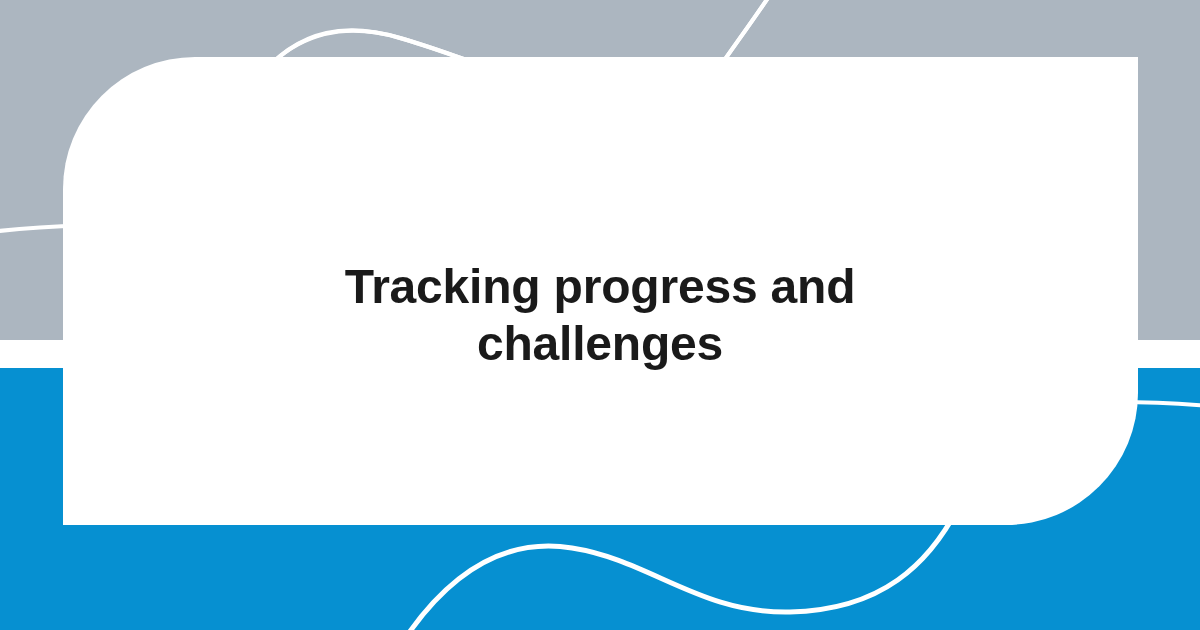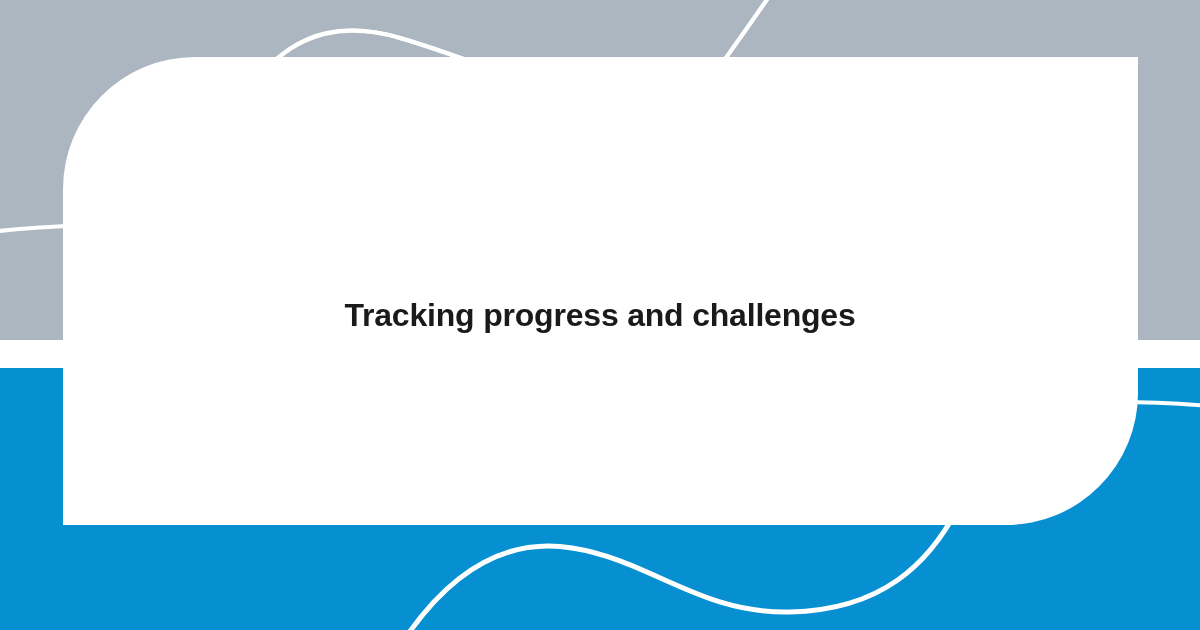--- a/index.html
+++ b/index.html
@@ -53,21 +53,21 @@
     width: 1200px;
     height: 630px;
     display: flex;
     align-items: center;
     justify-content: center;
     pointer-events: none;
   }
   #headline {
     width: 620px;
     text-align: center;
-    font-size: 32px;
+    font-size: 48px;
     line-height: 57px;
     font-weight: bold;
     color: #1a1a1a;
     letter-spacing: -0.2px;
     margin: 0;
     padding: 0;
     word-wrap: break-word;
   }
 </style>
 </head>

